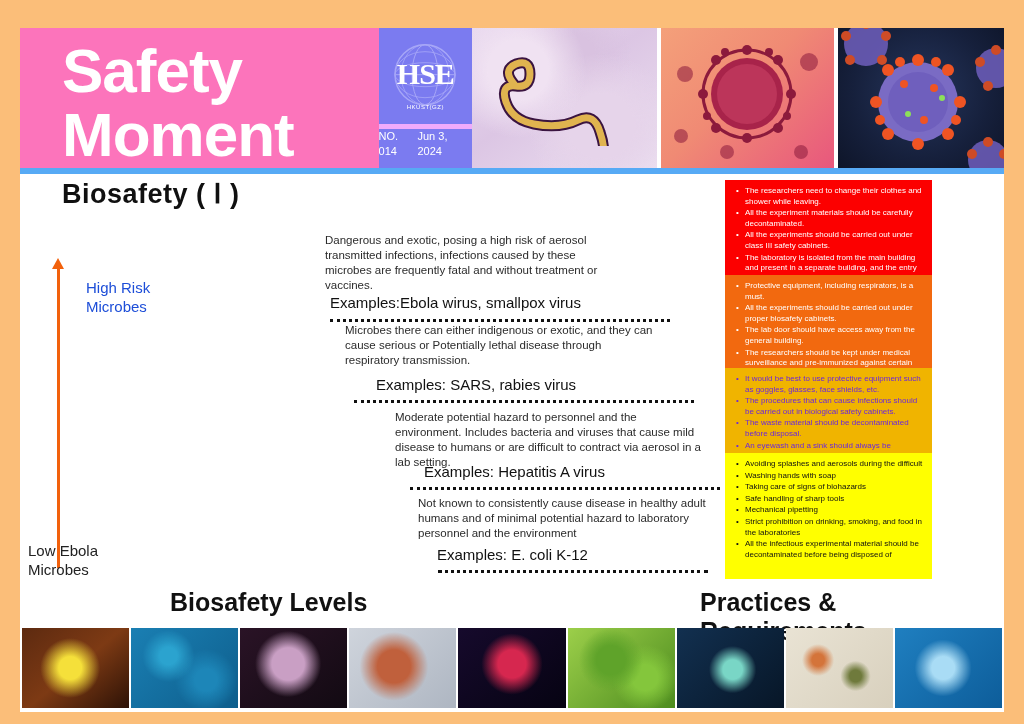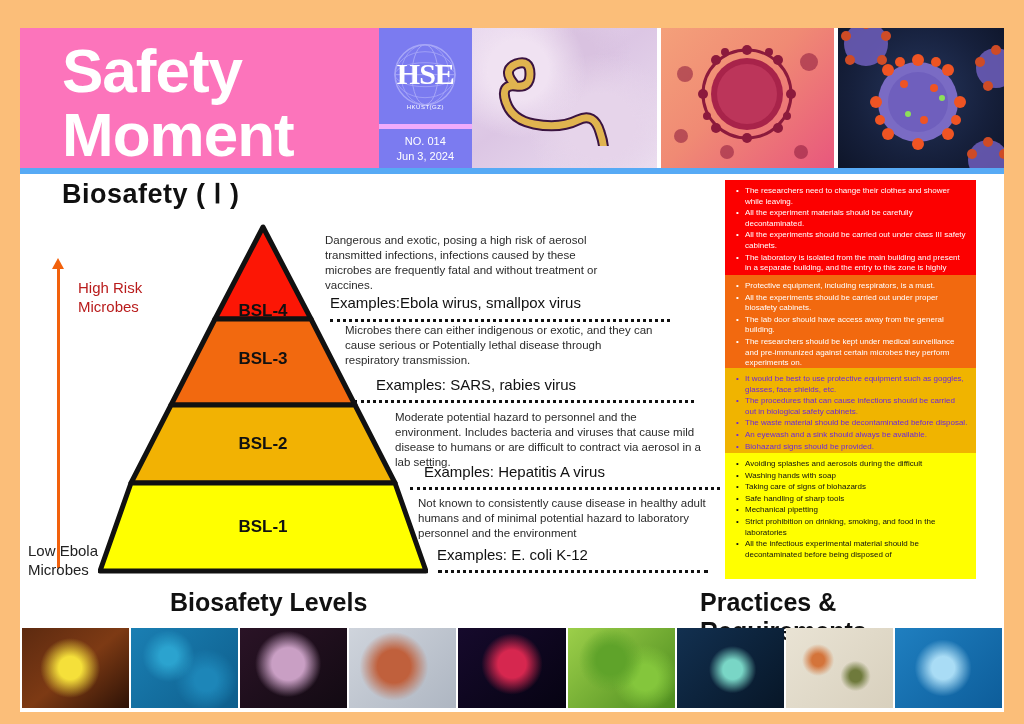--- a/index.html
+++ b/index.html
@@ -23,21 +23,21 @@
     font-size:62px;line-height:62px;letter-spacing:-1px;
   }
   .title-block .t1{top:12px;}
   .title-block .t2{top:76px;}
 
   .logo-block{width:94px;height:140px;background:#7b7bf0;display:flex;flex-direction:column;}
   .logo-top{height:96px;position:relative;display:flex;align-items:center;justify-content:center;border-bottom:5px solid #f0abfc;}
   .logo-globe{position:absolute;left:50%;top:50%;transform:translate(-50%,-52%);}
   .logo-hse{position:relative;color:#ffffff;font-family:"Liberation Serif",serif;font-size:30px;font-weight:bold;letter-spacing:-1px;line-height:30px;margin-top:-4px;}
   .logo-sub{position:absolute;left:0;right:0;bottom:14px;text-align:center;color:#ffffff;font-size:6px;letter-spacing:.5px;}
-  .logo-bot{flex:1;display:flex;flex-direction:column;align-items:center;justify-content:center;color:#ffffff;font-size:11px;line-height:15px;}
+  .logo-bot{flex:1;display:flex;flex-direction:row;align-items:flex-start;justify-content:center;color:#ffffff;font-size:11px;line-height:15px;}
 
   .hdr-img{height:140px;position:relative;overflow:hidden;}
   .hdr-img.i1{width:186px;}
   .hdr-img.i2{width:173px;margin-left:4px;}
   .hdr-img.i3{width:167px;margin-left:4px;}
 
   
   .ebola-bg{position:absolute;inset:0;
     background:
       radial-gradient(circle at 25% 30%, #f0e2f2 0 18%, rgba(240,226,242,0) 40%),
@@ -56,34 +56,34 @@
 
   .bluebar{position:absolute;left:0;top:140px;width:984px;height:6px;background:#57aaf5;}
 
   
   .sec-title{position:absolute;left:42px;top:150px;font-size:27px;font-weight:bold;color:#101010;letter-spacing:.5px;}
 
   
   .risk-arrow{position:absolute;left:37px;top:240px;width:3px;height:300px;background:#f2610c;}
   .risk-arrow:before{content:"";position:absolute;left:-5px;top:-10px;width:0;height:0;
     border-left:6.5px solid transparent;border-right:6.5px solid transparent;border-bottom:11px solid #f2610c;}
-  .risk-hi{position:absolute;left:58px;top:250px;font-size:15px;line-height:19px;color:#b91c1c;}
+  .risk-hi{position:absolute;left:66px;top:250px;font-size:15px;line-height:19px;color:#1d4ed8;}
   .risk-lo{position:absolute;left:8px;top:513px;font-size:15px;line-height:19px;color:#222;}
 
   .pyramid{position:absolute;left:78px;top:195px;width:330px;height:352px;}
 
   .lvl-label{position:absolute;font-weight:bold;font-size:17px;color:#111;text-align:center;width:120px;}
 
   
   .desc{position:absolute;font-size:11.5px;line-height:15px;color:#2b2b2b;}
   .ex{position:absolute;font-size:15px;color:#111;padding-bottom:3px;white-space:nowrap;}
   .ex-rule{position:absolute;height:0;border-bottom:3px dotted #111;}
 
   
-  .panel{position:absolute;left:705px;width:251px;padding:6px 8px 18px 6px;box-sizing:border-box;}
+  .panel{position:absolute;left:705px;width:207px;padding:6px 8px 18px 6px;box-sizing:border-box;}
   .panel ul{margin:0;padding:0 0 0 14px;list-style:none;}
   .panel li{position:relative;font-size:8px;line-height:10.6px;margin-bottom:1px;}
   .panel li:before{content:"\2022";position:absolute;left:-9px;top:0;}
   .p-red{background:#fc0000;color:#ffffff;top:152px;}
   .p-org{background:#f2690f;color:#ffffff;top:247px;}
   .p-amb{background:#f0b400;color:#6d28d9;top:340px;}
   .p-yel{background:#ffff00;color:#111111;top:425px;}
 
   
   .foot-h{position:absolute;font-weight:bold;color:#111;}
@@ -236,36 +236,20 @@
   <div class="risk-arrow"></div>
   <div class="risk-hi">
     <div>High Risk</div>
     <div>Microbes</div>
   </div>
   <div class="risk-lo">
     <div>Low Ebola</div>
     <div>Microbes</div>
   </div>
 
-  <div class="pyramid">
-    <svg width="330" height="352" viewBox="0 0 330 352">
-
-      <polygon points="165,4 117,96 213,96" fill="#fc1605" stroke="#111111" stroke-width="5" stroke-linejoin="round"></polygon>
-
-      <polygon points="117,96 213,96 257,182 73,182" fill="#f2690f" stroke="#111111" stroke-width="5" stroke-linejoin="round"></polygon>
-
-      <polygon points="73,182 257,182 297,260 33,260" fill="#f2b203" stroke="#111111" stroke-width="5" stroke-linejoin="round"></polygon>
-
-      <polygon points="33,260 297,260 328,348 2,348" fill="#ffff00" stroke="#111111" stroke-width="5" stroke-linejoin="round"></polygon>
-    </svg>
-    <div class="lvl-label" style="left:105px;top:78px;">BSL-4</div>
-    <div class="lvl-label" style="left:105px;top:126px;">BSL-3</div>
-    <div class="lvl-label" style="left:105px;top:211px;">BSL-2</div>
-    <div class="lvl-label" style="left:105px;top:294px;">BSL-1</div>
-  </div>
 
   <div class="desc" style="left:305px;top:205px;width:300px;">Dangerous and exotic, posing a high risk of aerosol transmitted infections, infections caused by these microbes are frequently fatal and without treatment or vaccines.</div>
   <div class="ex" style="left:310px;top:266px;">Examples:Ebola wirus, smallpox virus</div>
   <div class="ex-rule" style="left:310px;top:291px;width:340px;"></div>
 
   <div class="desc" style="left:325px;top:295px;width:310px;">Microbes there can either indigenous or exotic, and they can cause serious or Potentially lethal disease through respiratory transmission.</div>
   <div class="ex" style="left:356px;top:348px;">Examples: SARS, rabies virus</div>
   <div class="ex-rule" style="left:334px;top:372px;width:340px;"></div>
 
   <div class="desc" style="left:375px;top:382px;width:310px;">Moderate potential hazard to personnel and the environment. Includes bacteria and viruses that cause mild disease to humans or are difficult to contract via aerosol in a lab setting.</div>

